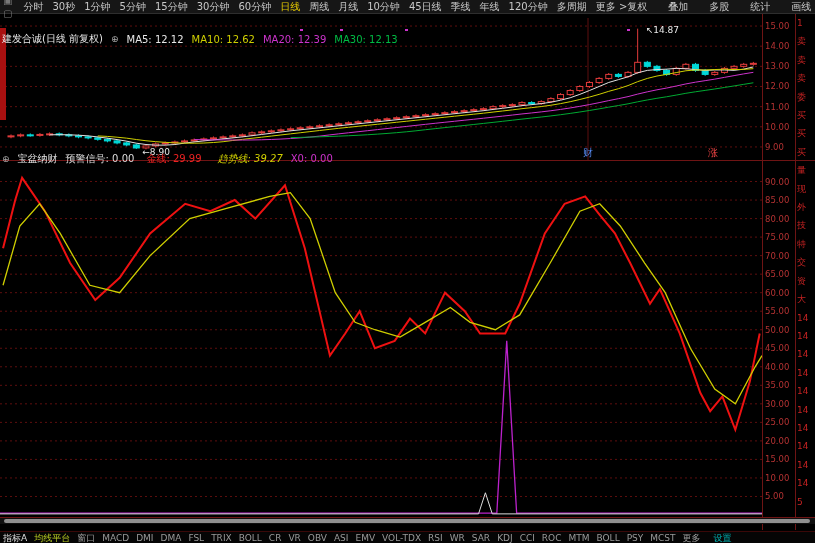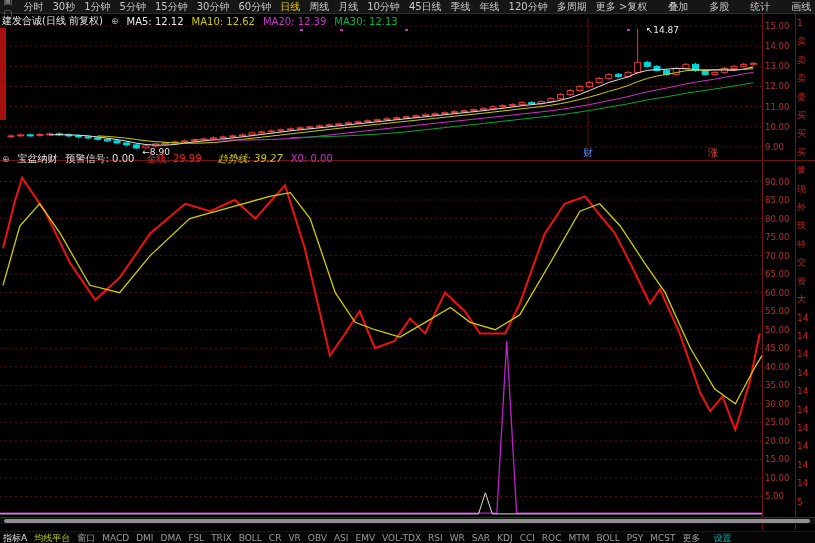--- a/index.html
+++ b/index.html
@@ -5,21 +5,21 @@
   html,body{margin:0;padding:0;background:#000;width:815px;height:543px;overflow:hidden;
     font-family:"DejaVu Sans","Liberation Sans",sans-serif;}
   #app{position:relative;width:815px;height:543px;background:#000;}
   
   #toolbar{position:absolute;left:0;top:0;width:815px;height:13px;background:#161616;
     border-bottom:1px solid #2e2e2e;display:flex;align-items:center;font-size:10px;color:#c8c8c8;}
   #tb-left{display:flex;gap:9px;margin-left:11px;white-space:nowrap;}
   #tb-right{display:flex;gap:21px;margin-left:auto;margin-right:22px;white-space:nowrap;}
   .tb-item{cursor:default;line-height:13px;}
   
-  #inforow{position:absolute;left:2px;top:14px;height:14px;display:flex;gap:8px;
+  #inforow{position:absolute;left:2px;top:32px;height:14px;display:flex;gap:8px;
     font-size:10px;color:#e8e8e8;align-items:center;z-index:5;white-space:nowrap;}
   .exp-icon{color:#aaa;font-size:9px;}
   
   svg{position:absolute;left:0;}
   
   #indheader{position:absolute;left:2px;top:152px;height:13px;display:flex;gap:8px;
     font-size:10px;align-items:center;z-index:6;white-space:nowrap;}
   
   .marquee-ch{position:absolute;top:146px;font-size:10px;z-index:4;}
   

